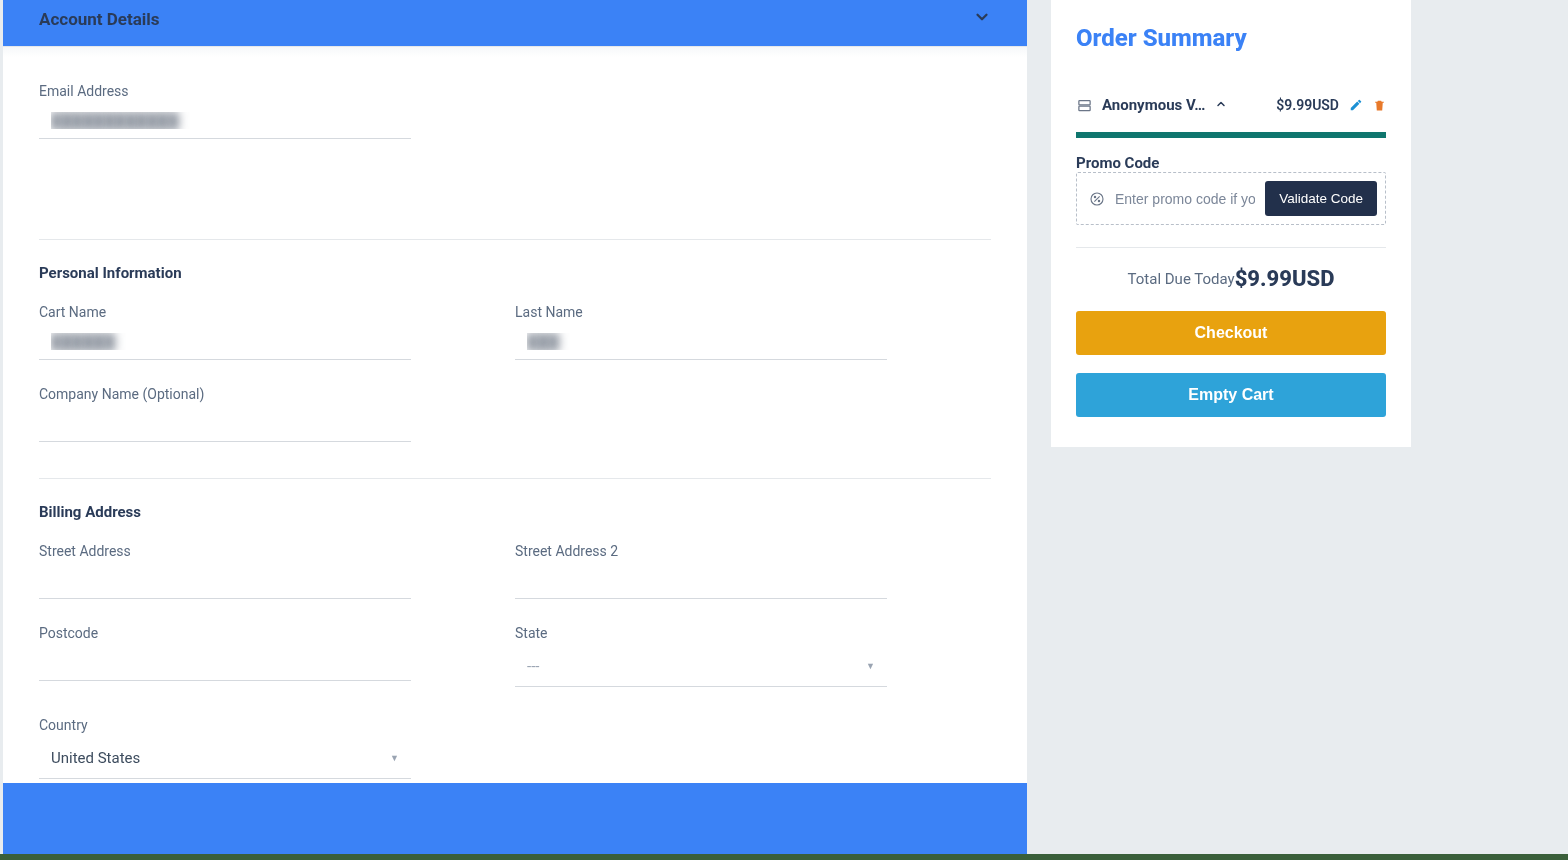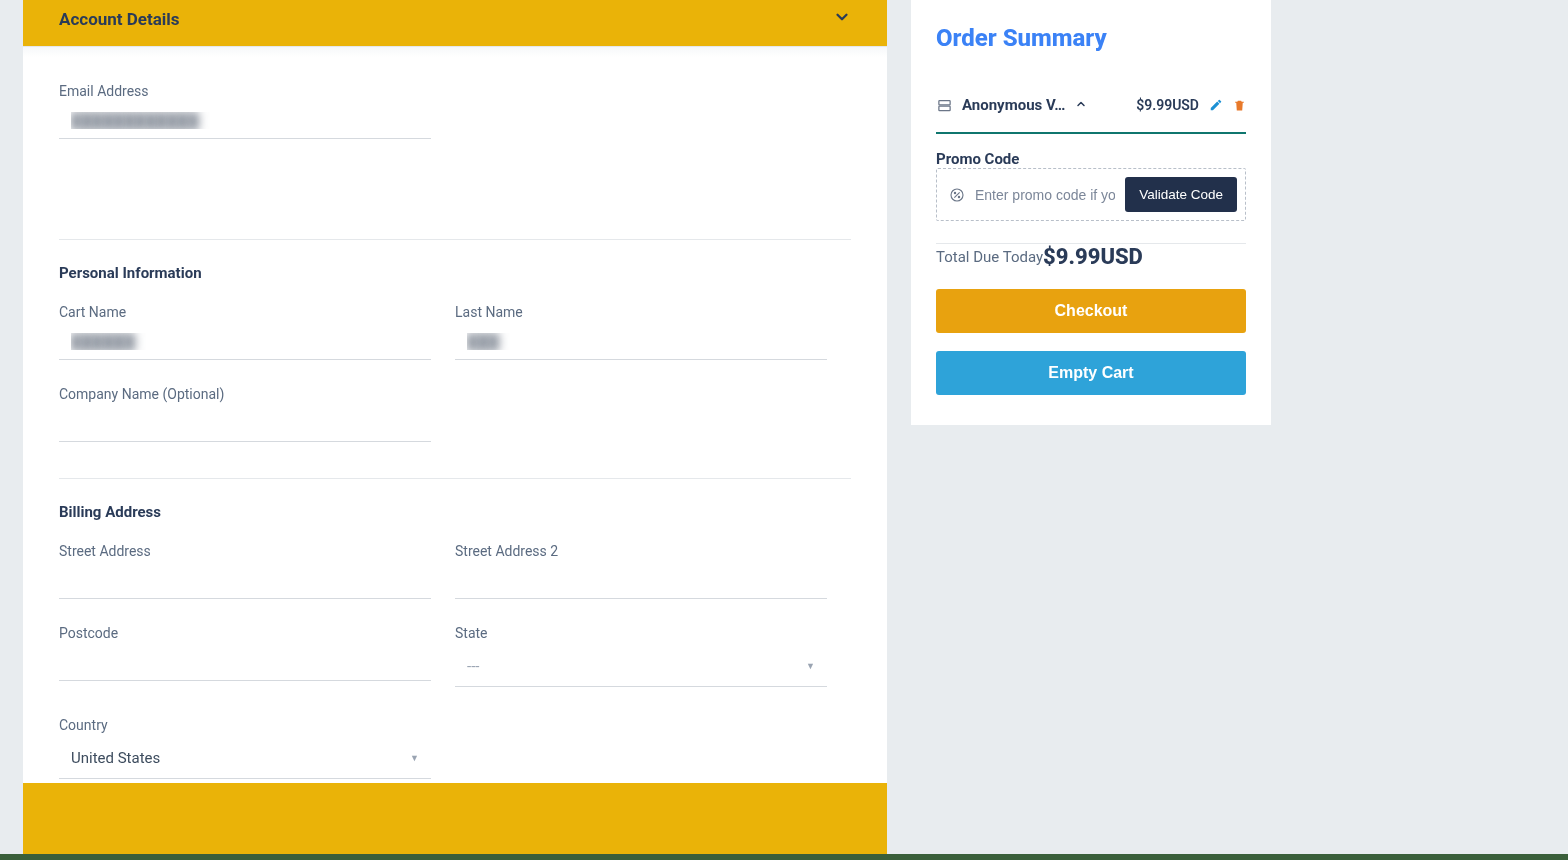--- a/index.html
+++ b/index.html
@@ -15,23 +15,23 @@
       height: 860px;
       overflow: hidden;
     }
     .container {
       display: flex;
       gap: 20px;
       padding: 0;
       height: 100%;
     }
     .left-panel {
-      width: 864px;
-      background: #eab308;
-      margin-left: 23px;
+      width: 1024px;
+      background: #3b82f6;
+      margin-left: 3px;
       position: relative;
       height: 100%;
     }
     .right-panel {
       width: 360px;
       background: #fff;
       margin-left: 4px;
       padding: 24px 25px 30px 25px;
       height: fit-content;
     }
@@ -130,21 +130,21 @@
       font-size: 24px;
       font-weight: 800;
       color: #3b82f6;
       margin-bottom: 44px;
     }
     .cart-item {
       display: flex;
       align-items: center;
       gap: 10px;
       padding-bottom: 18px;
-      border-bottom: 2px solid #0f766e;
+      border-bottom: 6px solid #0f766e;
       margin-bottom: 16px;
     }
     .cart-item-icon {
       width: 16px;
       height: 16px;
       display: inline-flex;
       align-items: center;
       justify-content: center;
     }
     .cart-item-name {
@@ -217,23 +217,24 @@
       color: #fff;
       border: none;
       padding: 10px 14px;
       font-size: 13.5px;
       font-weight: 500;
       border-radius: 3px;
       cursor: pointer;
     }
     .total-row {
       display: flex;
-      justify-content: flex-start;
+      justify-content: center;
       align-items: center;
       border-top: 1px solid #e5e8eb;
+      padding-top: 18px;
       margin-bottom: 20px;
     }
     .total-label {
       font-size: 15px;
       color: #5b6b81;
     }
     .total-amount {
       font-size: 22px;
       font-weight: 800;
       color: #2a3b58;

